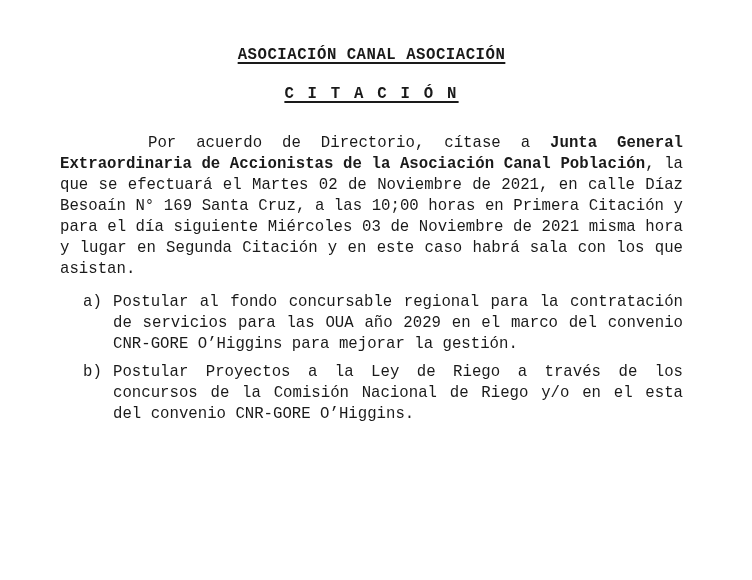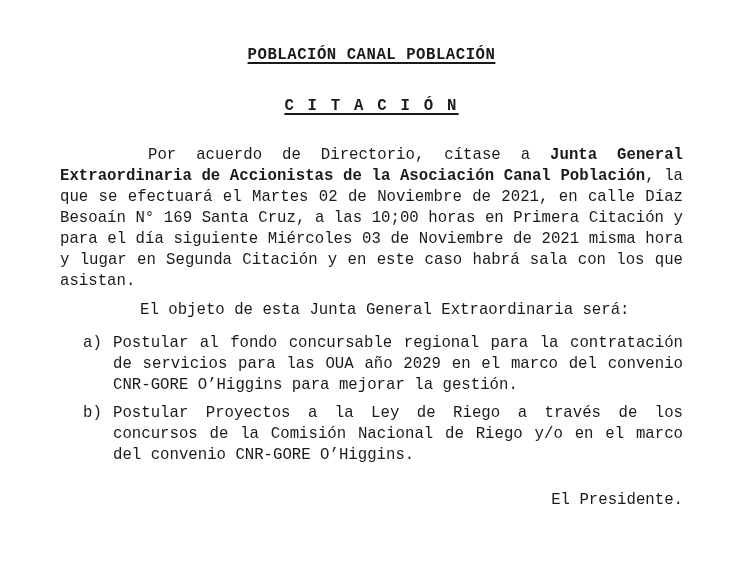--- a/index.html
+++ b/index.html
@@ -30,21 +30,21 @@
   .doc-title .u,
   .doc-subtitle .u {
     text-decoration: underline;
     text-underline-offset: 3px;
     text-decoration-thickness: 1.6px;
   }
   .doc-subtitle {
     text-align: center;
     font-weight: bold;
     letter-spacing: 2.2px;
-    margin-top: 30px;
+    margin-top: 18px;
   }
   .para-main {
     margin-top: 28px;
     text-align: justify;
     text-indent: 88px;
   }
   .para-main .bold { font-weight: bold; }
   .para-objeto {
     margin-top: 8px;
     text-indent: 80px;
@@ -66,37 +66,35 @@
     margin-top: 24px;
     text-align: right;
   }
 </style>
 </head>
 <body>
 
 <div class="page">
 
   <div class="doc-title">
-    <span class="u">POBLACIÓN CANAL POBLACIÓN</span>
+    <span class="u">ASOCIACIÓN CANAL ASOCIACIÓN</span>
   </div>
 
   <div class="doc-subtitle">
     <span class="u">C I T A C I Ó N</span>
   </div>
 
   <p class="para-main"><span>Por acuerdo de Directorio, cítase a </span><span class="bold">Junta General Extraordinaria de Accionistas de la Asociación Canal Población</span><span>, la que se efectuará el Martes 02 de Noviembre de 2021, en calle Díaz Besoaín N° 169 Santa Cruz, a las 10;00 horas en Primera Citación y para el día siguiente Miércoles 03 de Noviembre de 2021 misma hora y lugar en Segunda Citación y en este caso habrá sala con los que asistan.</span></p>
 
-  <p class="para-objeto">El objeto de esta Junta General Extraordinaria será:</p>
 
   <div class="list">
     <div class="list-item">
       <span class="item-marker">a)</span>
       <span class="item-text">Postular al fondo concursable regional para la contratación de servicios para las OUA año 2029 en el marco del convenio CNR-GORE O’Higgins para mejorar la gestión.</span>
     </div>
     <div class="list-item">
       <span class="item-marker">b)</span>
-      <span class="item-text">Postular Proyectos a la Ley de Riego a través de los concursos de la Comisión Nacional de Riego y/o en el marco del convenio CNR-GORE O’Higgins.</span>
+      <span class="item-text">Postular Proyectos a la Ley de Riego a través de los concursos de la Comisión Nacional de Riego y/o en el esta del convenio CNR-GORE O’Higgins.</span>
     </div>
   </div>
 
-  <div class="signature">El Presidente.</div>
 
 </div>
 
 </body></html>

